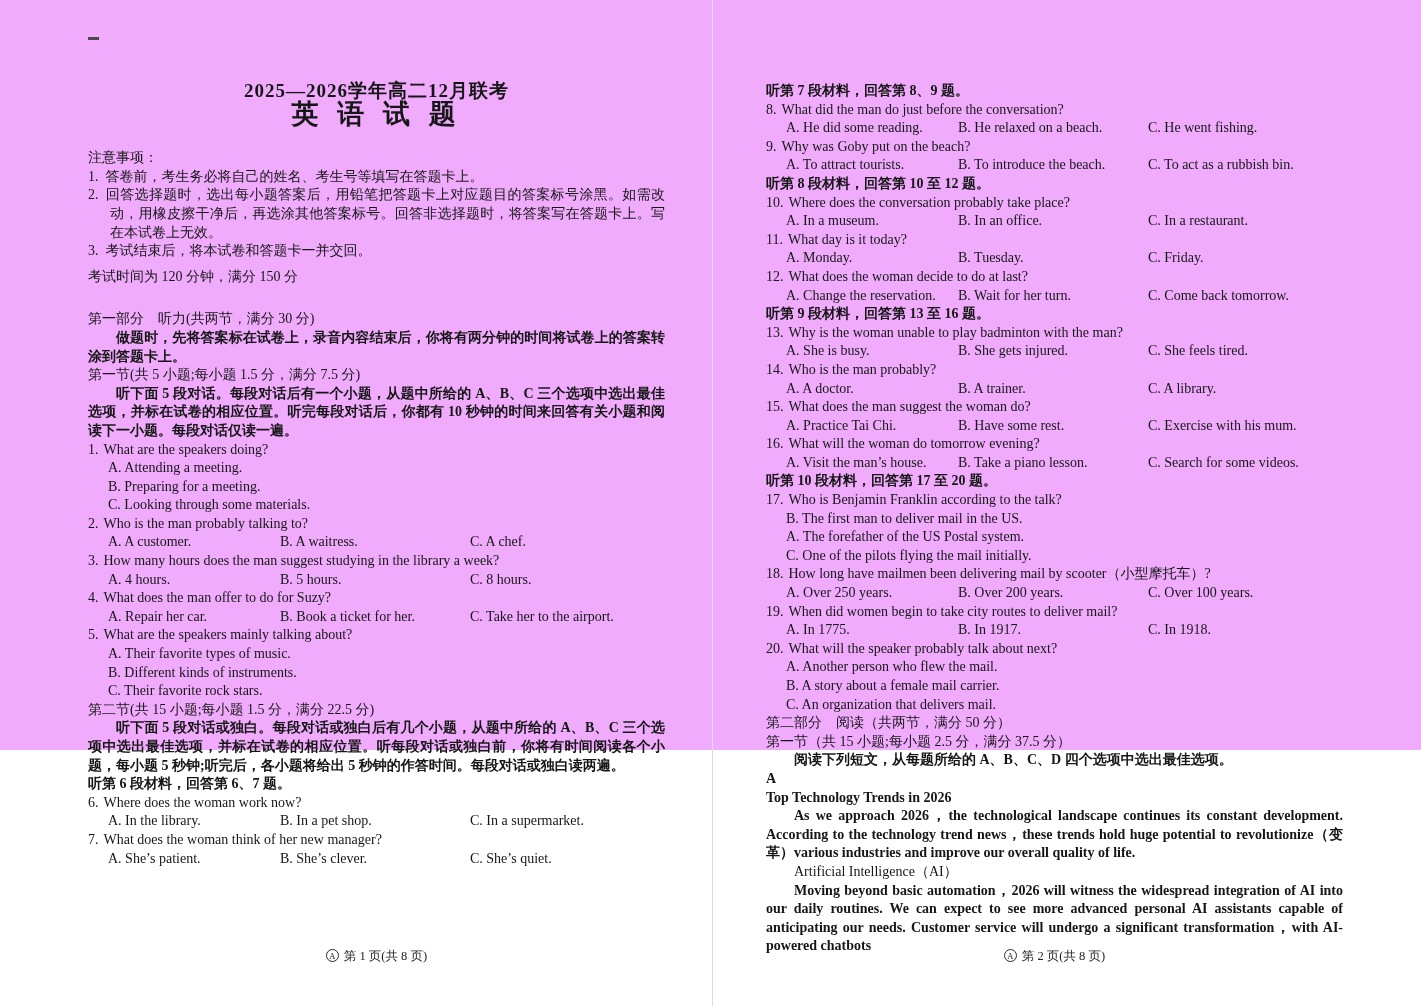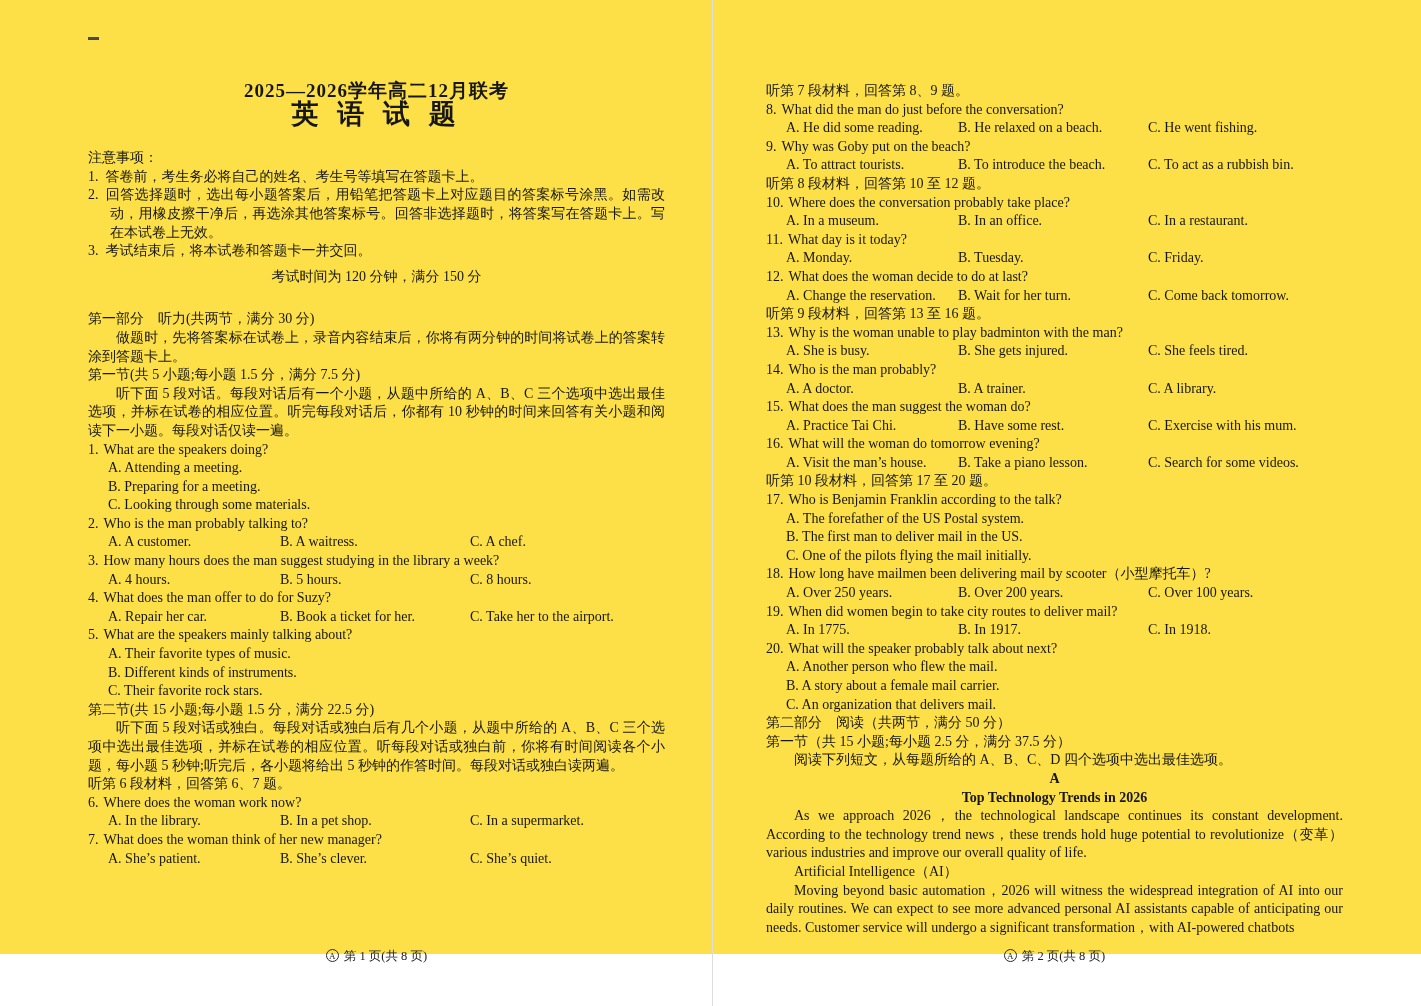--- a/index.html
+++ b/index.html
@@ -5,37 +5,37 @@
   * { box-sizing: border-box; }
   html,body { margin:0; padding:0; }
   body {
     width:1421px; height:1006px;
     background:#ffffff;
     color:#161616;
     font-family:"Liberation Serif","DejaVu Serif",serif;
     font-size:14px; line-height:18.6px;
     overflow:hidden;
   }
-  .sheet { position:relative; width:1421px; height:954px; background:#fde047; }
+  .sheet { position:relative; width:1421px; height:750px; background:#f0abfc; }
   .print-mark { position:absolute; left:88px; top:37px; width:11px; height:3px; background:#4a4a4a; }
   .divider { position:absolute; left:712px; top:0; width:1px; height:1006px; background:#dcdcdc; }
   .page { position:absolute; top:0; height:1006px; overflow:hidden; }
   .page-1 { left:88px;  width:577px; }
   .page-2 { left:766px; width:577px; }
   .content { padding-top:82px; }
 
   
   .title { text-align:center; font-weight:bold; font-size:19px; letter-spacing:1px; margin-bottom:4px; }
   .subtitle { text-align:center; font-weight:bold; font-size:27px; letter-spacing:6px; margin:2px 0 26px; }
   .h { font-weight:normal; }
   .h.indent { text-indent:2em; }
-  .center { text-align:center; }
+  .center { text-align:left; }
   .center.mid { margin:7px 0 24px; }
   .center.bold { font-weight:bold; }
-  .para { text-align:justify; }
+  .para { text-align:justify;font-weight:bold; }
   .para.indent { text-indent:2em; }
   .note { text-align:justify; padding-left:22px; text-indent:-22px; }
   .note .num { margin-right:7px; }
 
   .q-text { padding-left:20px; text-indent:-20px; }
   .q-num { margin-right:5px; }
   .opts { padding-left:20px; }
   .opts.inline { display:grid; grid-template-columns:172px 190px auto;font-family:Liberation Serif, serif; }
   .opts .opt { white-space:nowrap; }
   .opts.stacked .opt { display:block; }
@@ -209,22 +209,22 @@
           <div class="opts inline">
             <div class="opt">A. Visit the man’s house.</div>
             <div class="opt">B. Take a piano lesson.</div>
             <div class="opt">C. Search for some videos.</div>
           </div>
         </div>
         <div class="para">听第 10 段材料，回答第 17 至 20 题。</div>
         <div class="question">
           <div class="q-text"><span class="q-num">17.</span><span>Who is Benjamin Franklin according to the talk?</span></div>
           <div class="opts stacked">
+            <div class="opt">B. The first man to deliver mail in the US.</div>
             <div class="opt">A. The forefather of the US Postal system.</div>
-            <div class="opt">B. The first man to deliver mail in the US.</div>
             <div class="opt">C. One of the pilots flying the mail initially.</div>
           </div>
         </div>
         <div class="question">
           <div class="q-text"><span class="q-num">18.</span><span>How long have mailmen been delivering mail by scooter（小型摩托车）?</span></div>
           <div class="opts inline">
             <div class="opt">A. Over 250 years.</div>
             <div class="opt">B. Over 200 years.</div>
             <div class="opt">C. Over 100 years.</div>
           </div>

